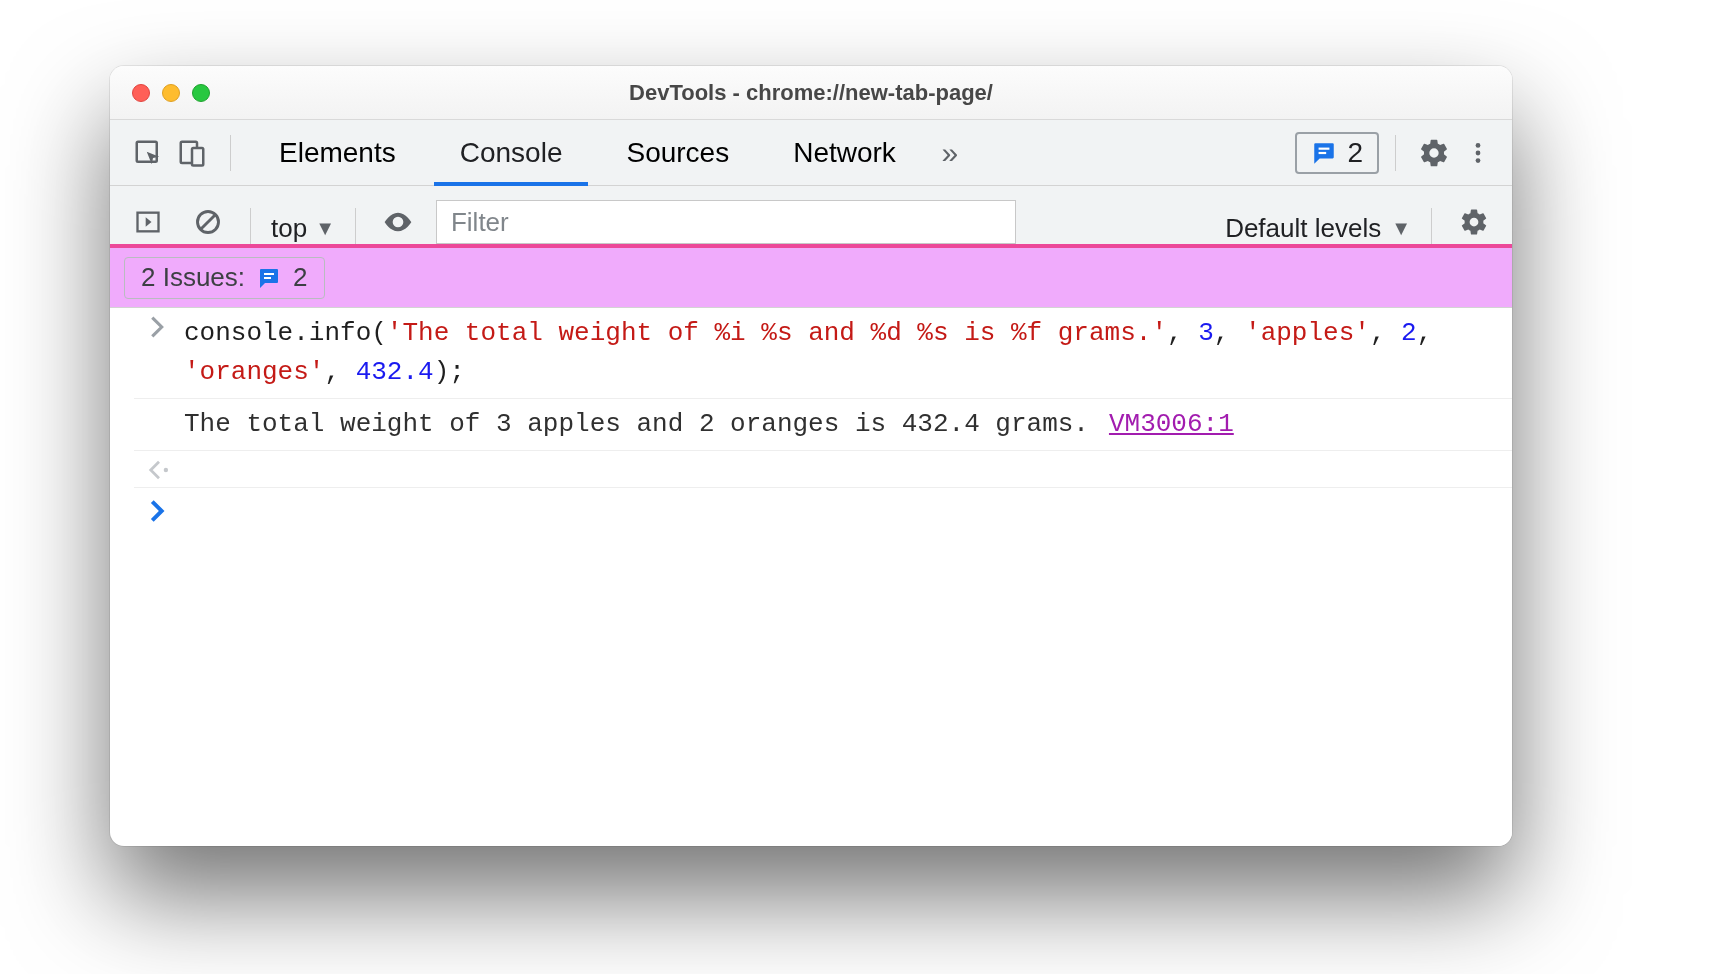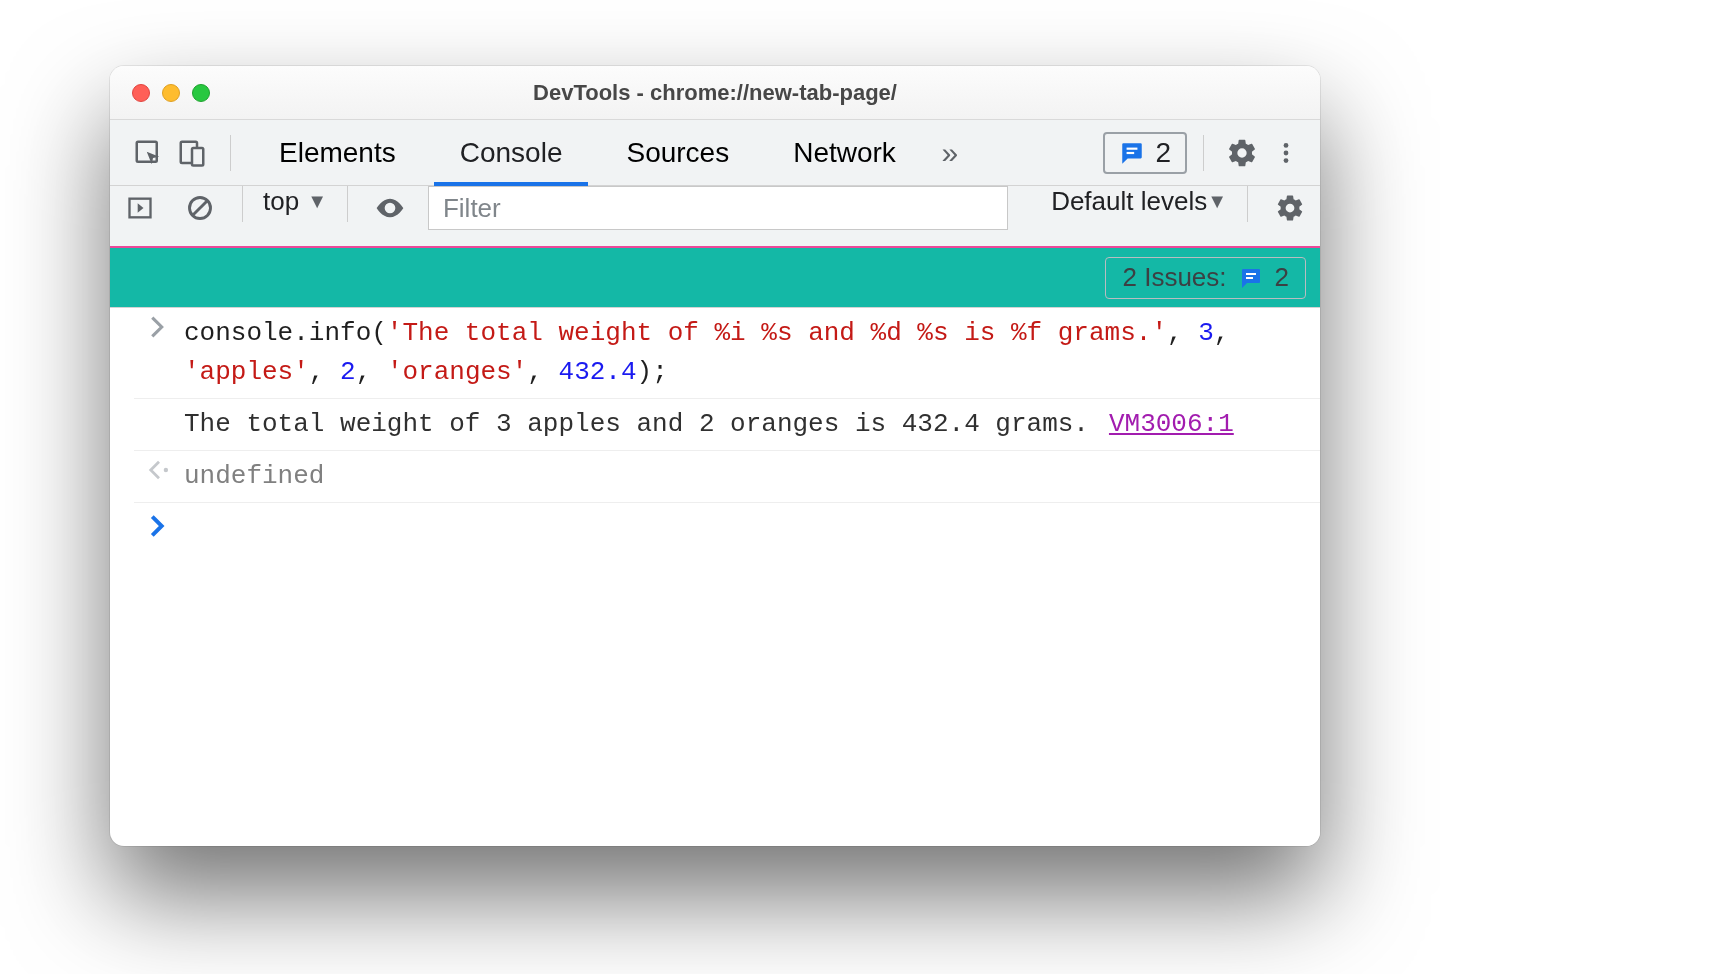--- a/index.html
+++ b/index.html
@@ -1,20 +1,20 @@
 <!DOCTYPE html>
 <html><head>
 <meta charset="utf-8">
 <style>
   * { box-sizing: border-box; margin: 0; padding: 0; }
   html, body { width: 1722px; height: 974px; background: transparent; font-family: "Helvetica Neue", Arial, sans-serif; }
   .window {
     position: absolute;
     left: 110px; top: 66px;
-    width: 1210px; height: 780px;
+    width: 1402px; height: 780px;
     background: #fff;
     border-radius: 14px;
     box-shadow: 0 50px 100px rgba(0,0,0,0.55), 0 0 0 1px rgba(0,0,0,0.08);
     overflow: hidden;
     display: flex; flex-direction: column;
   }
   
   .titlebar {
     height: 54px;
     background: linear-gradient(#fcfcfc, #f3f3f3);
@@ -68,49 +68,48 @@
     display: flex; align-items: center; gap: 10px;
     border: 2px solid #9aa0a6; border-radius: 4px;
     padding: 2px 14px; height: 42px;
     color: #202124; font-size: 28px;
   }
   .chat-icon svg { display:block; }
   
   .ctoolbar {
     height: 62px;
     background: #f1f3f4;
-    border-bottom: 2px solid #ec4899;
-    display: flex; align-items: flex-start;
-    padding: 0 8px;
+    border-bottom: 4px solid #ec4899;
+    display: flex; align-items: flex-end;
+    padding: 0 16px;
     gap: 16px;
     font-size: 26px; color: #3a3a3a;
   }
   .ctoolbar .sep { width:1px;height:36px;background:#cdcdcd;margin:0 4px;}
   .top-sel { display:flex; align-items:center; gap:8px; color:#202124;}
   .tri-down { font-size: 20px; color:#5f6368; }
   .filter-input {
     flex: 0 0 580px;
     height: 44px;
     border: 1px solid #c8c8c8;
     background: #fff;
     font-size: 26px;
     padding: 0 14px;
     color: #5f6368;
     outline: none;
   }
   .filter-input::placeholder { color: #80868b; }
-  .levels-sel { display:flex;align-items:center;color:#202124;}
+  .levels-sel { display:flex;align-items:center;gap:10px;color:#202124;}
   
   .issues-strip {
     height: 60px;
-    background: #14b8a6;
+    background: #f0abfc;
     border-bottom: 1px solid #d3d3d3;
     display: flex; align-items: center;
     padding: 0 14px;
-    justify-content: flex-end;
   }
   .issues-box {
     display:flex; align-items:center; gap: 12px;
     border: 1px solid #b9bcc0; border-radius: 4px;
     padding: 4px 16px; height: 42px;
     font-size: 26px; color:#3c4043;
   }
   
   .console-body {
     flex: 1;
@@ -296,21 +295,20 @@
       </div>
     </div>
 
     <div class="row">
       <div class="gutter">
         <svg width="22" height="22" viewBox="0 0 16 14" stroke="#c5c8cc" stroke-width="2" fill="none">
             <path d="M8 1L2 7l6 6"></path>
             <circle cx="13" cy="7" r="1.6" fill="#c5c8cc" stroke="none"></circle>
           </svg>
       </div>
-      <div class="content undefined">undefined</div>
     </div>
 
     <div class="row prompt-row">
       <div class="gutter prompt">
         <svg width="18" height="22" viewBox="0 0 10 14" stroke="#1a73e8" stroke-width="2.5" fill="none">
             <path d="M2 1l6 6-6 6"></path>
           </svg>
       </div>
       <div class="content"></div>
     </div>

